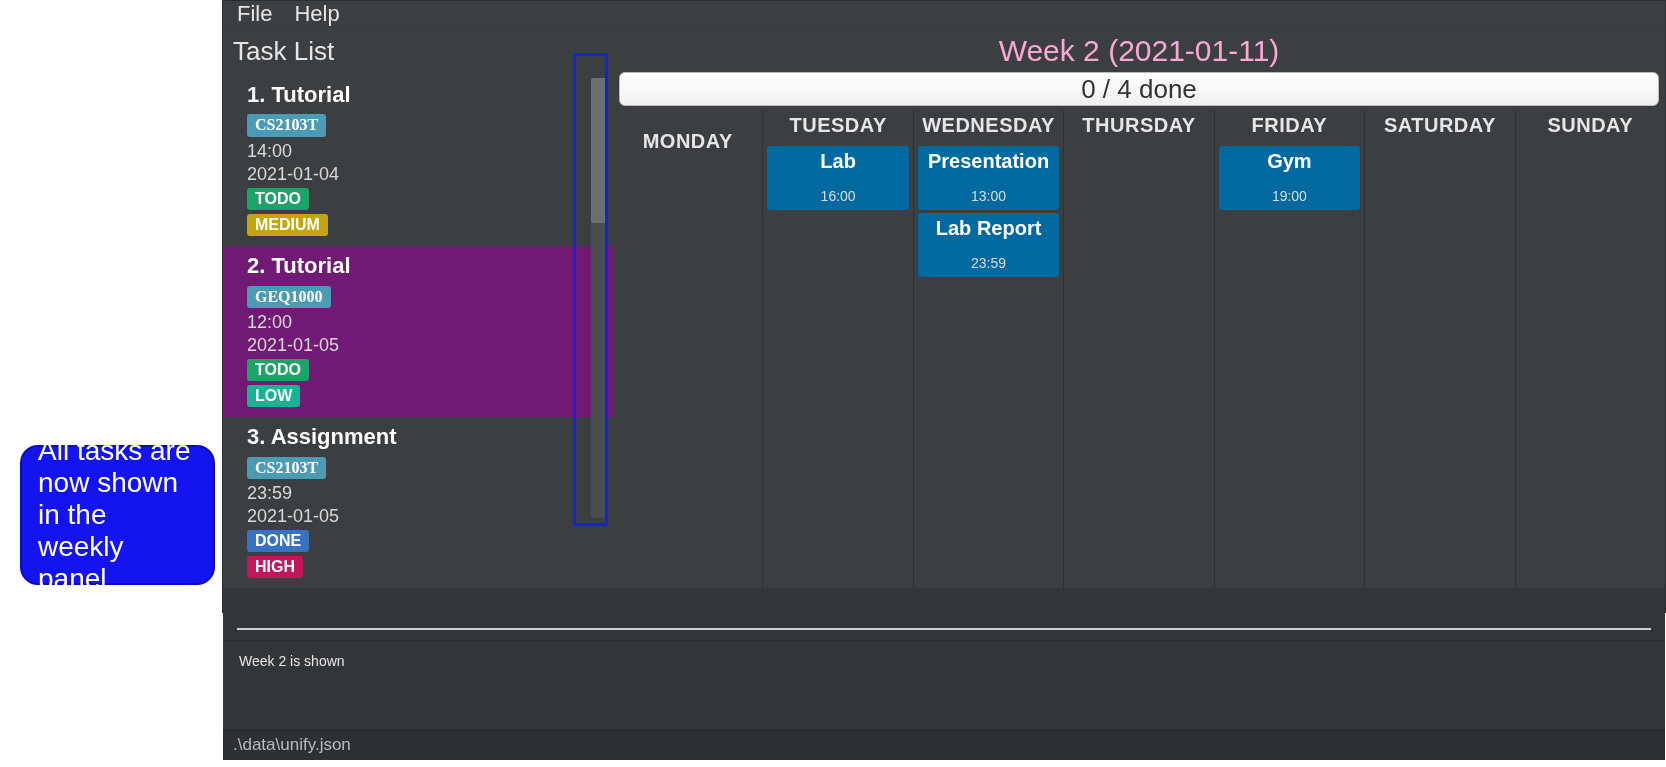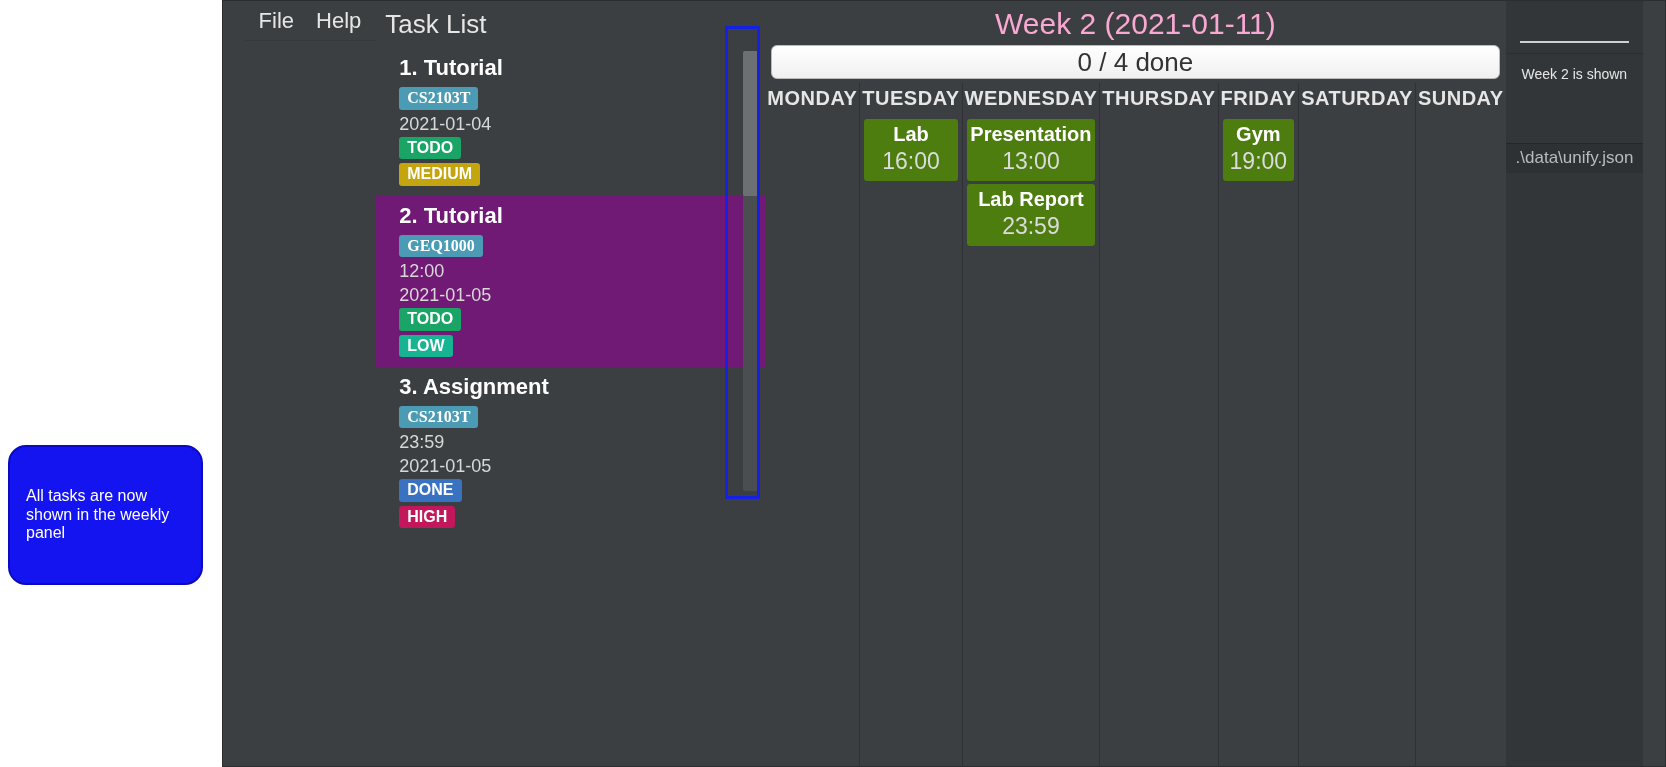--- a/index.html
+++ b/index.html
@@ -1,32 +1,31 @@
 <!DOCTYPE html>
 <html><head>
 <meta charset="utf-8">
 <style>
   * { box-sizing: border-box; margin: 0; padding: 0; }
   html, body { width: 1666px; height: 767px; font-family: "Segoe UI", Arial, sans-serif; background: #fff; overflow: hidden; }
   .stage { position: relative; width: 1666px; height: 767px; }
 
   
   .callout {
-    position: absolute; left: 8px; top: 445px; width: 195px; height: 140px;
-    background: #1414f0; border-radius: 18px; color: #fff; font-size: 16px;
+    position: absolute; left: 20px; top: 445px; width: 195px; height: 140px;
+    background: #1414f0; border-radius: 18px; color: #fff; font-size: 28px;
     padding: 12px 16px; line-height: 1.15; border: 2px solid #0a0ac0;
     display:flex; align-items:center;
   }
 
   
   .app {
-    position: absolute; left: 222px; top: 0; width: 1444px; height: 767px;
-    background: #3b3f41; color: #e6e6e6; display: flex; flex-direction: row;
+    position: absolute; left: 222px; top: 0; width: 1444px; height: 613px;
+    background: #3b3f41; color: #e6e6e6; display: flex; flex-direction: column;
     border: 1px solid #2b2e30;
-    justify-content: center;
   }
 
   
   .menubar {
     height: 40px; display: flex; align-items: center; gap: 22px;
     padding: 0 14px; font-size: 22px; background: #3b3f41; border-bottom:1px solid #34383a;
   }
   .menubar span { cursor: pointer; }
 
   
@@ -67,28 +66,28 @@
   
   .weekpanel { flex: 1; display: flex; flex-direction: column; background: #3b3f41; }
   .week-title { text-align: center; font-size: 30px; color: #f9a8d4; padding: 6px 0 4px; }
   .done-bar {
     margin: 0 6px; height: 34px; background: linear-gradient(#ffffff,#f0f0f0);
     border: 1px solid #bbb; border-radius: 6px; color: #333; font-size: 26px;
     display: flex; align-items: center; justify-content: center;
   }
   .days { display: flex; flex: 1; padding-top:4px; gap:0; }
   .daycol { flex: 1; border-left: 1px solid #2f3234; padding: 0 2px; }
-  .daycol:first-child { border-left: none; }
+  .daycol:first-child { border-left: none; margin-top: 16px; }
   .dayhdr { text-align: center; font-size: 20px; font-weight: 700; color: #e6e6e6; padding: 4px 0 6px; letter-spacing:0.5px;}
   .evt {
-    margin: 3px 2px; background: #4d7c0f; border-radius: 3px;
+    margin: 3px 2px; background: #0369a1; border-radius: 3px;
     text-align: center; padding: 4px 2px 6px; color: #fff;
   }
   .evt .etitle { font-size: 20px; font-weight: 600; }
-  .evt .etime  { font-size: 23px; color: #dcdcdc; margin-top:2px;}
+  .evt .etime  { font-size: 14px; color: #dcdcdc; margin-top:15px;}
 
   
   .lower { background:#333638; }
   .input-row { height: 52px; display:flex; align-items:flex-end; padding: 0 14px;  position:relative;}
   .input-line { width:100%; height:2px; background:#d0d0d0; position:absolute; bottom:10px; left:14px; right:14px; width:auto;}
   .console { padding: 12px 16px; font-size: 14px; color: #e6e6e6; background:#333638; height:90px; border-top:1px solid #2b2e30;}
   .statusbar { height: 30px; background:#2e3133; color:#b9bcbe; font-size:17px; padding: 4px 10px; border-top:1px solid #24272a;}
 
 </style>
 </head>
@@ -105,21 +104,21 @@
     <div class="menubar">
       <span>File</span>
       <span>Help</span>
     </div>
 
     <div class="main">
 
       <div class="tasklist">
         <div class="tasklist-title">Task List</div>
         <div class="task-scroll" id="task-scroll">
-            <div class="task-card"><div class="title">1.  Tutorial</div><span class="tag tag-module">CS2103T</span><div class="meta">2021-01-04</div><div><span class="tag tag-todo">TODO</span></div><div><span class="tag tag-medium">MEDIUM</span></div></div>
+            <div class="task-card"><div class="title">1.  Tutorial</div><span class="tag tag-module">CS2103T</span><div class="meta">14:00</div><div class="meta">2021-01-04</div><div><span class="tag tag-todo">TODO</span></div><div><span class="tag tag-medium">MEDIUM</span></div></div>
             <div class="task-card alt"><div class="title">2.  Tutorial</div><span class="tag tag-module">GEQ1000</span><div class="meta">12:00</div><div class="meta">2021-01-05</div><div><span class="tag tag-todo">TODO</span></div><div><span class="tag tag-low">LOW</span></div></div>
             <div class="task-card"><div class="title">3.  Assignment</div><span class="tag tag-module">CS2103T</span><div class="meta">23:59</div><div class="meta">2021-01-05</div><div><span class="tag tag-done">DONE</span></div><div><span class="tag tag-high">HIGH</span></div></div>
           </div>
         <div class="sb-track"></div>
         <div class="sb-thumb"></div>
         <div class="highlight-box"></div>
       </div>
 
       <div class="weekpanel">
         <div class="week-title">Week 2 (2021-01-11)</div>

